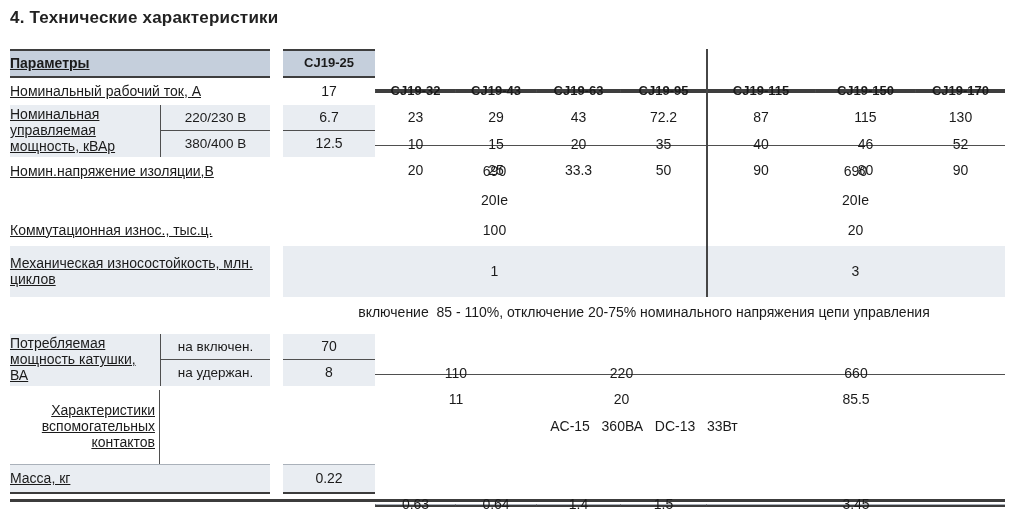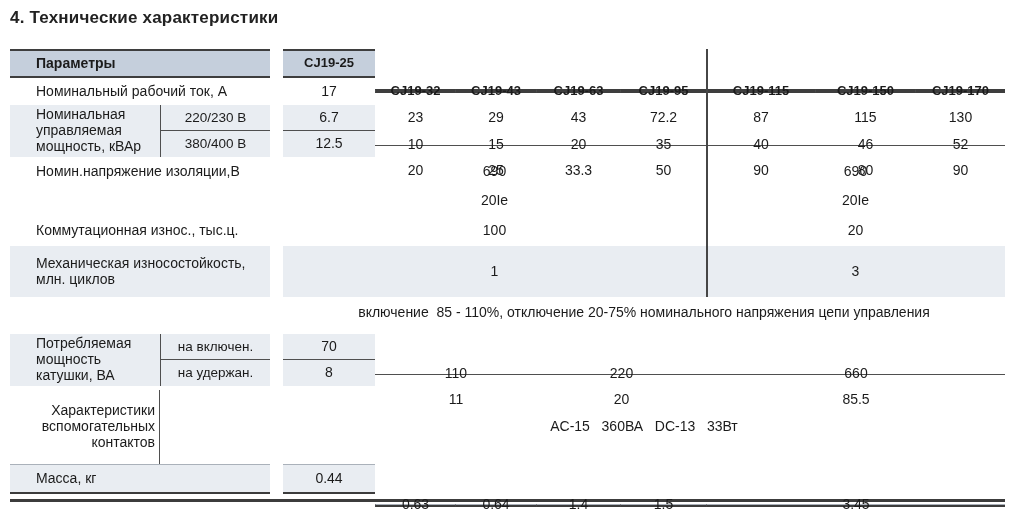--- a/index.html
+++ b/index.html
@@ -8,21 +8,21 @@
   .tblwrap{position:relative;margin:21px 0 0 10px;width:995px;}
   .tbl{
     position:relative;
     display:grid;
     width:995px;
     grid-template-columns:150px 110px 13px 92px 80px 81px 84px 86px 109px 100px 90px;
     grid-template-rows:29px 27px 26px 26px 29px 29px 31px 51px 32px 5px 26px 26px 4px 74px 30px;
   }
   .cell{display:flex;align-items:center;justify-content:center;font-size:14px;line-height:1.12;box-sizing:border-box;}
   .hdr{background:#c5cfdc;font-weight:bold;border-top:2px solid #3e3e3e;border-bottom:2px solid #3e3e3e;}
-  .lab{justify-content:flex-start;text-align:left;padding-left:26px;padding-right:4px;}
+  .lab{justify-content:flex-start;text-align:left;padding-left:0;padding-right:4px;text-decoration:underline;}
   .mod{font-size:13px;}
   .sub{font-size:13.5px;}
   .val{font-size:14px;}
   .shade{background:#e9edf2;}
   .vl{border-left:1px solid #4f4f4f;margin-top:40px;}
   .subl{border-left:1.5px solid #4f4f4f;}
   .hb{border-bottom:1.5px solid #4f4f4f;}
   .rline{border-right:1px solid #4f4f4f;text-align:right;}
   .mass{border-top:1px solid #aab1ba;border-bottom:2px solid #3c3c3c;}
   .pre{white-space:pre;}
@@ -103,21 +103,21 @@
     <div class="cell val shade hb vl" style="grid-area:11/9/12/12">660</div>
     <div class="cell val shade" style="grid-area:12/4/13/5">8</div>
     <div class="cell val shade vl" style="grid-area:12/5/13/7">11</div>
     <div class="cell val shade vl" style="grid-area:12/7/13/9">20</div>
     <div class="cell val shade vl" style="grid-area:12/9/13/12">85.5</div>
 
     <div class="cell lab rline" style="grid-area:14/1/15/2">Характеристики вспомогательных контактов</div>
     <div class="cell val pre" style="grid-area:14/4/15/12">AC-15   360ВА   DC-13   33Вт</div>
 
     <div class="cell lab shade mass" style="grid-area:15/1/16/3">Масса, кг</div>
-    <div class="cell val shade mass" style="grid-area:15/4/16/5">0.44</div>
+    <div class="cell val shade mass" style="grid-area:15/4/16/5">0.22</div>
     <div class="cell val shade mass vl" style="grid-area:15/5/16/6">0.63</div>
     <div class="cell val shade mass vl" style="grid-area:15/6/16/7">0.64</div>
     <div class="cell val shade mass vl" style="grid-area:15/7/16/8">1.4</div>
     <div class="cell val shade mass vl" style="grid-area:15/8/16/9">1.5</div>
     <div class="cell val shade mass vl" style="grid-area:15/9/16/12">3.45</div>
 
     <div class="group-divider"></div>
   </div>
 
   <div class="bottom-rule"></div>

